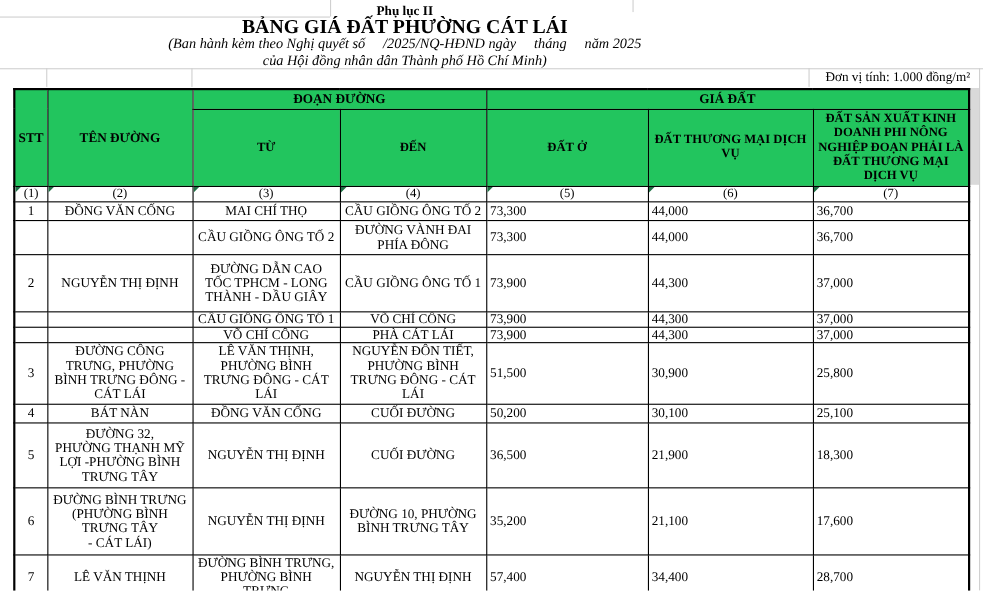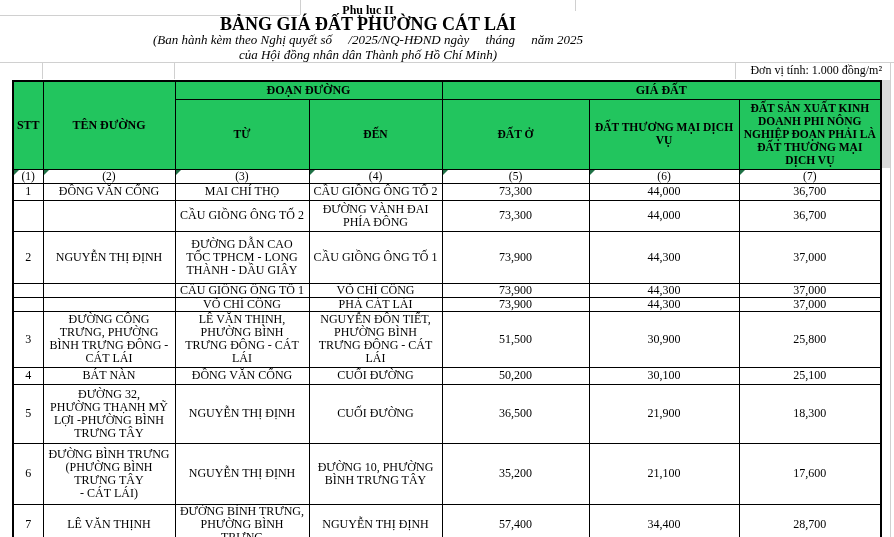--- a/index.html
+++ b/index.html
@@ -27,21 +27,21 @@
   }
   thead tr.band1 { height: 18px; }
   thead tr.band1 th { font-size: 12px; }
   thead tr.band2 { height: 70px; }
   tbody td {
     font-size: 12px; line-height: 13px; vertical-align: middle;
     white-space: pre-line; padding: 0 3px; position: relative;
   }
   tbody tr.idx-row { height: 14px; }
   tbody tr.idx-row td { font-size: 11.5px; text-align: center; padding: 0; }
-  .a-c { text-align: center; } .a-l { text-align: center; } .a-r { text-align: center; margin-top: 44px; }
+  .a-c { text-align: center; } .a-l { text-align: center; } .a-r { text-align: left; margin-top: 44px; }
   .flag {
     position: absolute; top: 0; left: 0; width: 0; height: 0;
     border-top: 5px solid #1e7145; border-right: 5px solid transparent;
   }
   .gl { position: absolute; background: #d0d0d0; }
   .sliver { position: absolute; left: 881px; top: 80px; width: 9px; height: 88px; background: #d9d9d9; }
 </style>
 </head>
 <body>
 

